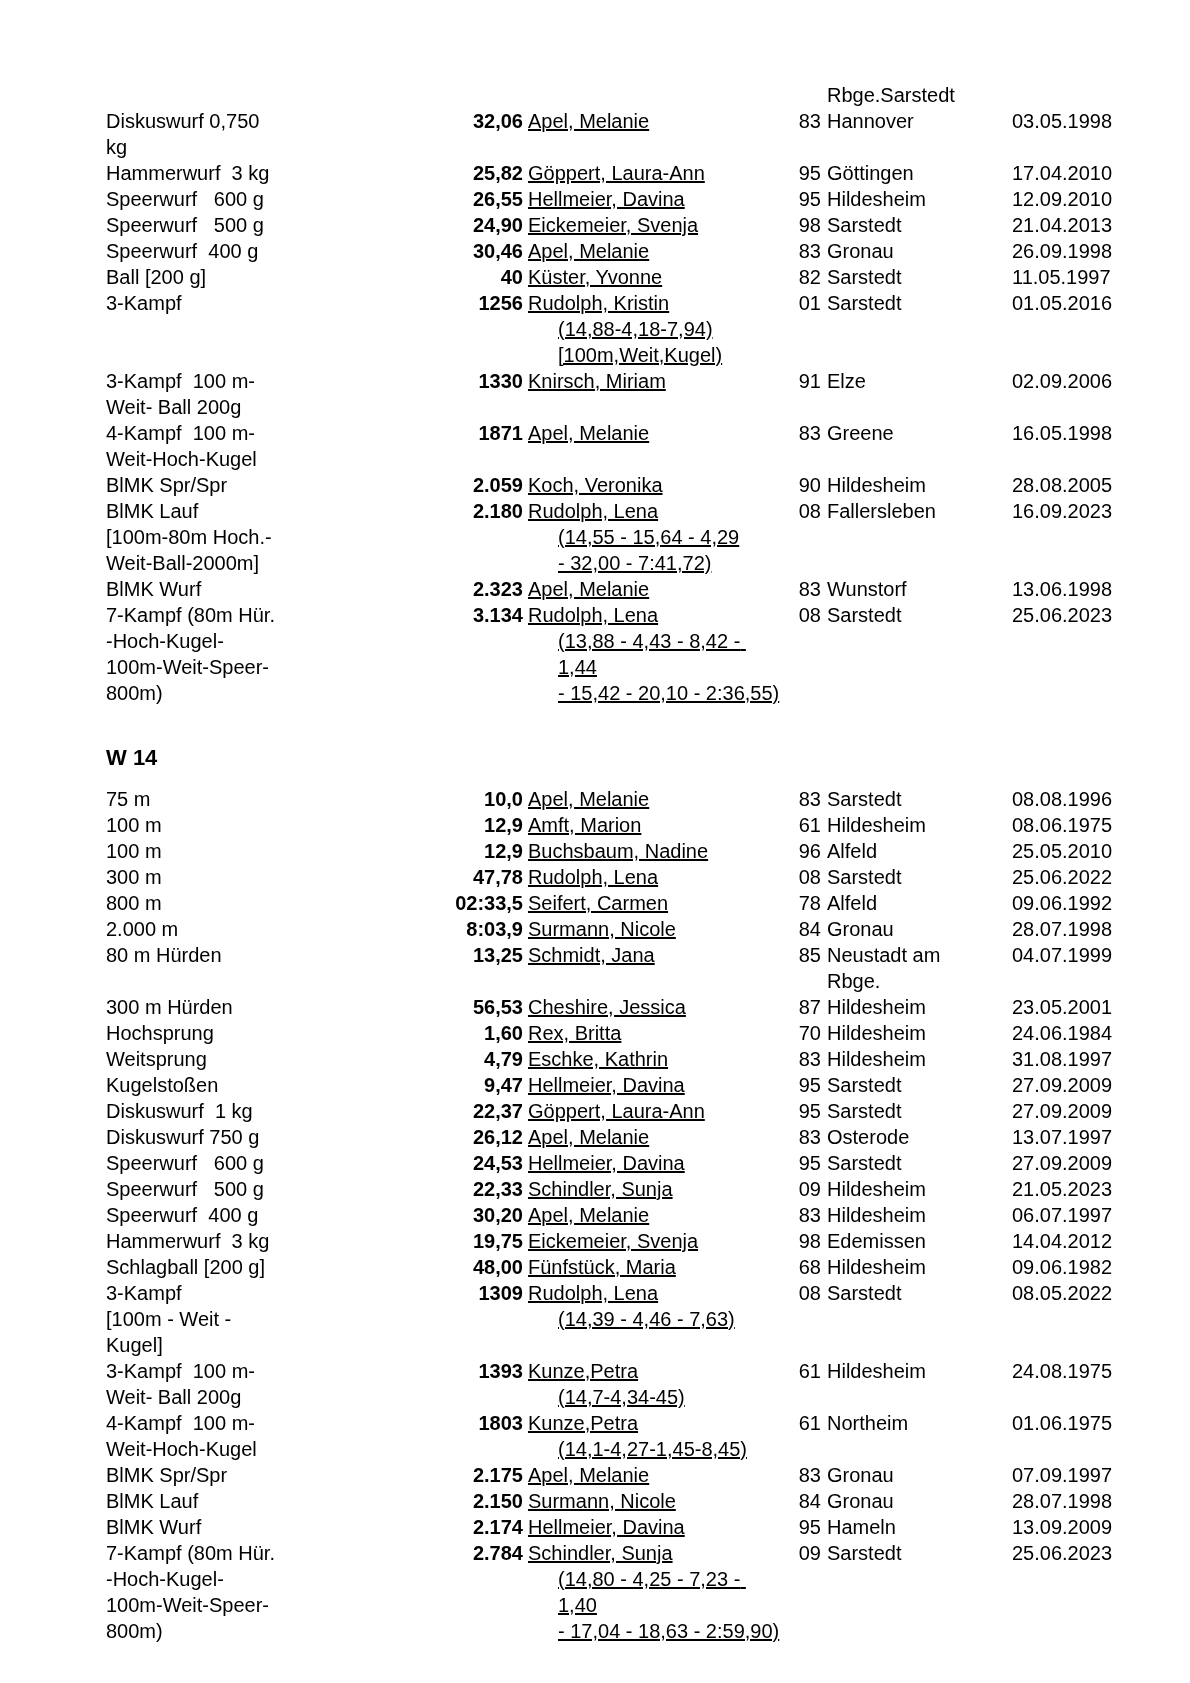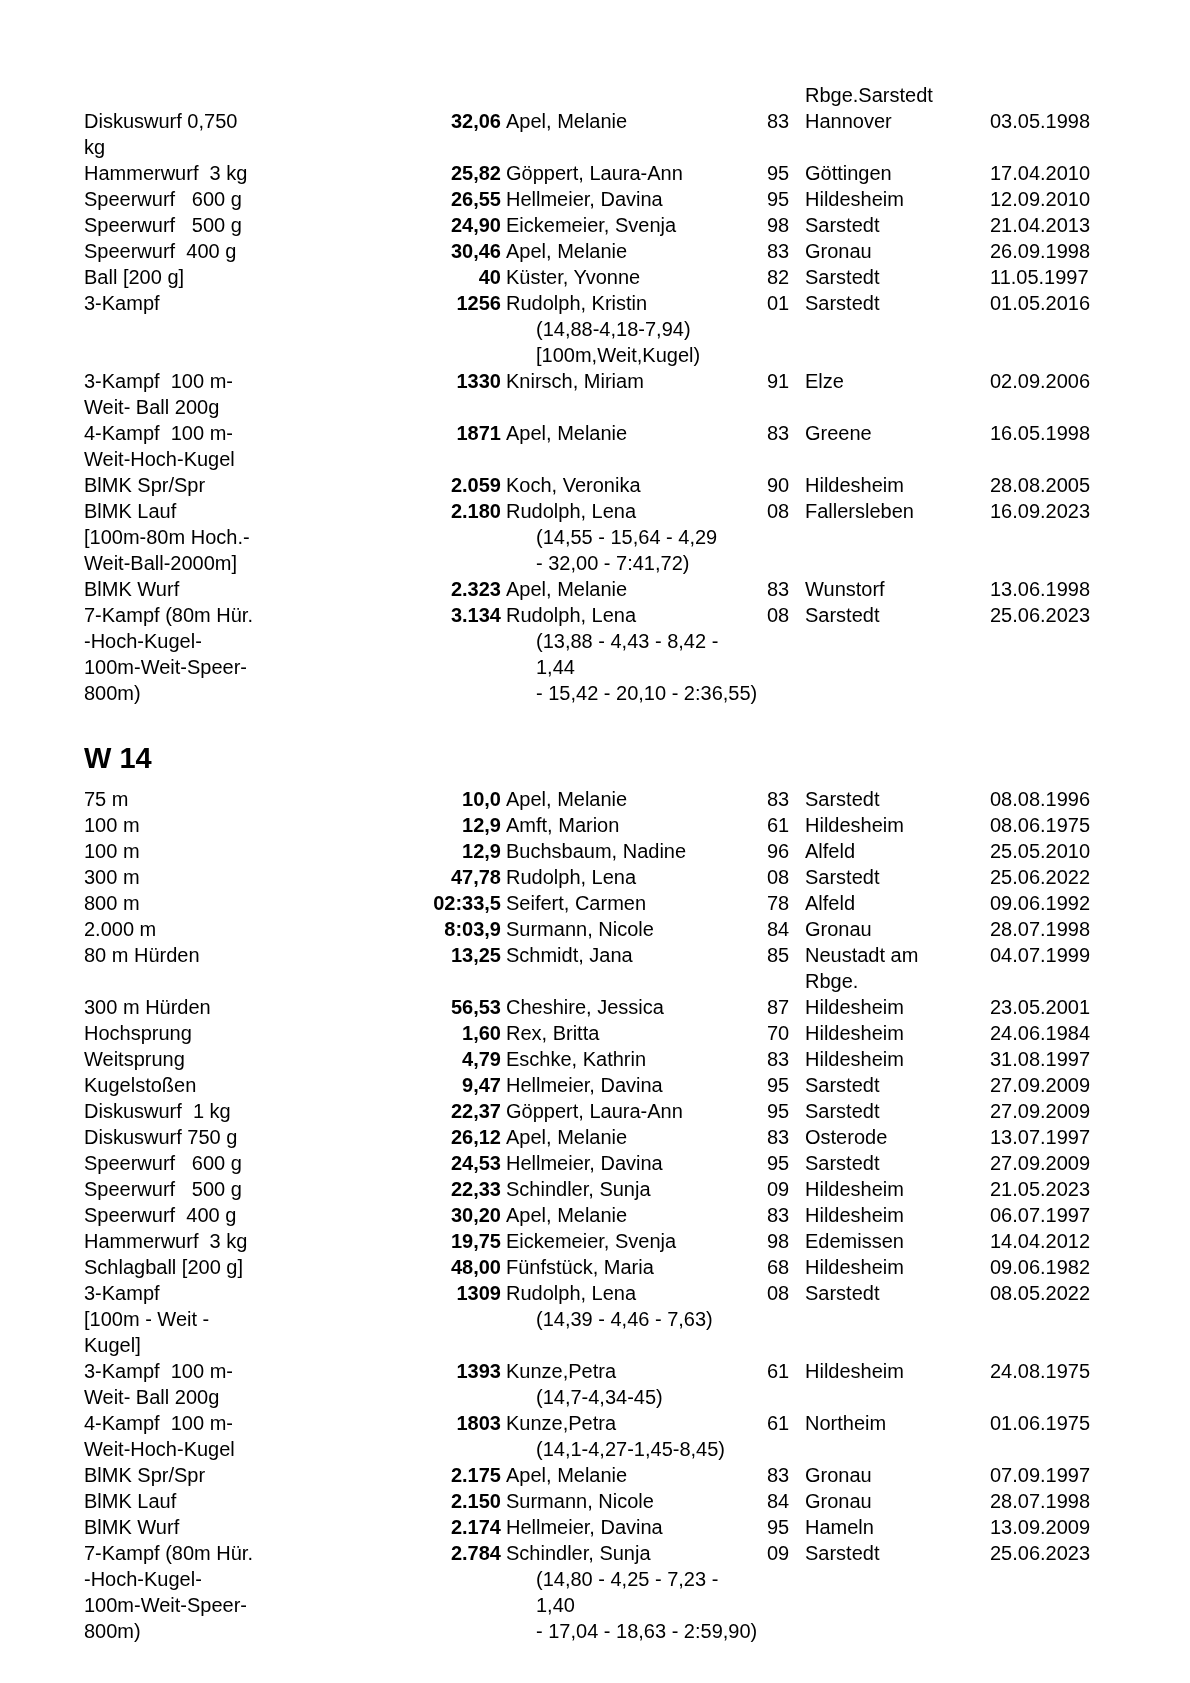--- a/index.html
+++ b/index.html
@@ -4,39 +4,39 @@
 <style>
   html,body{margin:0;padding:0;background:#ffffff;}
   body{
     width:1190px;height:1683px;
     font-family:"Liberation Sans","DejaVu Sans",sans-serif;
     color:#000;overflow:hidden;
   }
   .page{
     box-sizing:border-box;
     width:1190px;height:1683px;
-    padding:30px 0 0 84px;
+    padding:30px 0 0 106px;
     font-size:20px;line-height:26px;
     white-space:pre-wrap;
   }
   .rec{
     display:grid;
     grid-template-columns:327px 90px 260px 38px 157px 130px;
     align-items:start;
   }
   .c{min-height:1px;}
   .c.val{text-align:right;font-weight:bold;}
-  .c.name{padding-left:5px;}
+  .c.name{padding-left:5px;text-decoration:underline;}
   .c.name .det{padding-left:30px;}
-  .c.year{padding-left:6px;}
+  .c.year{padding-left:6px;text-align:right;}
   .c.city{padding-left:6px;}
   .c.date{padding-left:6px;margin-left:28px;}
   .heading{
     font-weight:bold;
-    font-size:29px;line-height:36px;
+    font-size:22px;line-height:36px;
     margin:34px 0 10px 0;
   }
 </style>
 </head>
 <body>
 
 <div class="page">
   <div id="content"><div class="rec"><div class="c disc"></div><div class="c val"></div><div class="c name"></div><div class="c year"></div><div class="c city"><div>Rbge.Sarstedt</div></div><div class="c date"></div></div><div class="rec"><div class="c disc"><div>Diskuswurf 0,750</div><div>kg</div></div><div class="c val"><div>32,06</div></div><div class="c name"><div class="nm">Apel, Melanie</div></div><div class="c year"><div>83</div></div><div class="c city"><div>Hannover</div></div><div class="c date"><div>03.05.1998</div></div></div><div class="rec"><div class="c disc"><div>Hammerwurf  3 kg</div></div><div class="c val"><div>25,82</div></div><div class="c name"><div class="nm">Göppert, Laura-Ann</div></div><div class="c year"><div>95</div></div><div class="c city"><div>Göttingen</div></div><div class="c date"><div>17.04.2010</div></div></div><div class="rec"><div class="c disc"><div>Speerwurf   600 g</div></div><div class="c val"><div>26,55</div></div><div class="c name"><div class="nm">Hellmeier, Davina</div></div><div class="c year"><div>95</div></div><div class="c city"><div>Hildesheim</div></div><div class="c date"><div>12.09.2010</div></div></div><div class="rec"><div class="c disc"><div>Speerwurf   500 g</div></div><div class="c val"><div>24,90</div></div><div class="c name"><div class="nm">Eickemeier, Svenja</div></div><div class="c year"><div>98</div></div><div class="c city"><div>Sarstedt</div></div><div class="c date"><div>21.04.2013</div></div></div><div class="rec"><div class="c disc"><div>Speerwurf  400 g</div></div><div class="c val"><div>30,46</div></div><div class="c name"><div class="nm">Apel, Melanie</div></div><div class="c year"><div>83</div></div><div class="c city"><div>Gronau</div></div><div class="c date"><div>26.09.1998</div></div></div><div class="rec"><div class="c disc"><div>Ball [200 g]</div></div><div class="c val"><div>40</div></div><div class="c name"><div class="nm">Küster, Yvonne</div></div><div class="c year"><div>82</div></div><div class="c city"><div>Sarstedt</div></div><div class="c date"><div>11.05.1997</div></div></div><div class="rec"><div class="c disc"><div>3-Kampf</div></div><div class="c val"><div>1256</div></div><div class="c name"><div class="nm">Rudolph, Kristin</div><div class="det">(14,88-4,18-7,94)</div><div class="det">[100m,Weit,Kugel)</div></div><div class="c year"><div>01</div></div><div class="c city"><div>Sarstedt</div></div><div class="c date"><div>01.05.2016</div></div></div><div class="rec"><div class="c disc"><div>3-Kampf  100 m-</div><div>Weit- Ball 200g</div></div><div class="c val"><div>1330</div></div><div class="c name"><div class="nm">Knirsch, Miriam</div></div><div class="c year"><div>91</div></div><div class="c city"><div>Elze</div></div><div class="c date"><div>02.09.2006</div></div></div><div class="rec"><div class="c disc"><div>4-Kampf  100 m-</div><div>Weit-Hoch-Kugel</div></div><div class="c val"><div>1871</div></div><div class="c name"><div class="nm">Apel, Melanie</div></div><div class="c year"><div>83</div></div><div class="c city"><div>Greene</div></div><div class="c date"><div>16.05.1998</div></div></div><div class="rec"><div class="c disc"><div>BlMK Spr/Spr</div></div><div class="c val"><div>2.059</div></div><div class="c name"><div class="nm">Koch, Veronika</div></div><div class="c year"><div>90</div></div><div class="c city"><div>Hildesheim</div></div><div class="c date"><div>28.08.2005</div></div></div><div class="rec"><div class="c disc"><div>BlMK Lauf</div><div>[100m-80m Hoch.-</div><div>Weit-Ball-2000m]</div></div><div class="c val"><div>2.180</div></div><div class="c name"><div class="nm">Rudolph, Lena</div><div class="det">(14,55 - 15,64 - 4,29</div><div class="det">- 32,00 - 7:41,72)</div></div><div class="c year"><div>08</div></div><div class="c city"><div>Fallersleben</div></div><div class="c date"><div>16.09.2023</div></div></div><div class="rec"><div class="c disc"><div>BlMK Wurf</div></div><div class="c val"><div>2.323</div></div><div class="c name"><div class="nm">Apel, Melanie</div></div><div class="c year"><div>83</div></div><div class="c city"><div>Wunstorf</div></div><div class="c date"><div>13.06.1998</div></div></div><div class="rec"><div class="c disc"><div>7-Kampf (80m Hür.</div><div>-Hoch-Kugel-</div><div>100m-Weit-Speer-</div><div>800m)</div></div><div class="c val"><div>3.134</div></div><div class="c name"><div class="nm">Rudolph, Lena</div><div class="det">(13,88 - 4,43 - 8,42 - 1,44</div><div class="det">- 15,42 - 20,10 - 2:36,55)</div></div><div class="c year"><div>08</div></div><div class="c city"><div>Sarstedt</div></div><div class="c date"><div>25.06.2023</div></div></div><div class="heading">W 14</div><div class="rec"><div class="c disc"><div>75 m</div></div><div class="c val"><div>10,0</div></div><div class="c name"><div class="nm">Apel, Melanie</div></div><div class="c year"><div>83</div></div><div class="c city"><div>Sarstedt</div></div><div class="c date"><div>08.08.1996</div></div></div><div class="rec"><div class="c disc"><div>100 m</div></div><div class="c val"><div>12,9</div></div><div class="c name"><div class="nm">Amft, Marion</div></div><div class="c year"><div>61</div></div><div class="c city"><div>Hildesheim</div></div><div class="c date"><div>08.06.1975</div></div></div><div class="rec"><div class="c disc"><div>100 m</div></div><div class="c val"><div>12,9</div></div><div class="c name"><div class="nm">Buchsbaum, Nadine</div></div><div class="c year"><div>96</div></div><div class="c city"><div>Alfeld</div></div><div class="c date"><div>25.05.2010</div></div></div><div class="rec"><div class="c disc"><div>300 m</div></div><div class="c val"><div>47,78</div></div><div class="c name"><div class="nm">Rudolph, Lena</div></div><div class="c year"><div>08</div></div><div class="c city"><div>Sarstedt</div></div><div class="c date"><div>25.06.2022</div></div></div><div class="rec"><div class="c disc"><div>800 m</div></div><div class="c val"><div>02:33,5</div></div><div class="c name"><div class="nm">Seifert, Carmen</div></div><div class="c year"><div>78</div></div><div class="c city"><div>Alfeld</div></div><div class="c date"><div>09.06.1992</div></div></div><div class="rec"><div class="c disc"><div>2.000 m</div></div><div class="c val"><div>8:03,9</div></div><div class="c name"><div class="nm">Surmann, Nicole</div></div><div class="c year"><div>84</div></div><div class="c city"><div>Gronau</div></div><div class="c date"><div>28.07.1998</div></div></div><div class="rec"><div class="c disc"><div>80 m Hürden</div></div><div class="c val"><div>13,25</div></div><div class="c name"><div class="nm">Schmidt, Jana</div></div><div class="c year"><div>85</div></div><div class="c city"><div>Neustadt am</div><div>Rbge.</div></div><div class="c date"><div>04.07.1999</div></div></div><div class="rec"><div class="c disc"><div>300 m Hürden</div></div><div class="c val"><div>56,53</div></div><div class="c name"><div class="nm">Cheshire, Jessica</div></div><div class="c year"><div>87</div></div><div class="c city"><div>Hildesheim</div></div><div class="c date"><div>23.05.2001</div></div></div><div class="rec"><div class="c disc"><div>Hochsprung</div></div><div class="c val"><div>1,60</div></div><div class="c name"><div class="nm">Rex, Britta</div></div><div class="c year"><div>70</div></div><div class="c city"><div>Hildesheim</div></div><div class="c date"><div>24.06.1984</div></div></div><div class="rec"><div class="c disc"><div>Weitsprung</div></div><div class="c val"><div>4,79</div></div><div class="c name"><div class="nm">Eschke, Kathrin</div></div><div class="c year"><div>83</div></div><div class="c city"><div>Hildesheim</div></div><div class="c date"><div>31.08.1997</div></div></div><div class="rec"><div class="c disc"><div>Kugelstoßen</div></div><div class="c val"><div>9,47</div></div><div class="c name"><div class="nm">Hellmeier, Davina</div></div><div class="c year"><div>95</div></div><div class="c city"><div>Sarstedt</div></div><div class="c date"><div>27.09.2009</div></div></div><div class="rec"><div class="c disc"><div>Diskuswurf  1 kg</div></div><div class="c val"><div>22,37</div></div><div class="c name"><div class="nm">Göppert, Laura-Ann</div></div><div class="c year"><div>95</div></div><div class="c city"><div>Sarstedt</div></div><div class="c date"><div>27.09.2009</div></div></div><div class="rec"><div class="c disc"><div>Diskuswurf 750 g</div></div><div class="c val"><div>26,12</div></div><div class="c name"><div class="nm">Apel, Melanie</div></div><div class="c year"><div>83</div></div><div class="c city"><div>Osterode</div></div><div class="c date"><div>13.07.1997</div></div></div><div class="rec"><div class="c disc"><div>Speerwurf   600 g</div></div><div class="c val"><div>24,53</div></div><div class="c name"><div class="nm">Hellmeier, Davina</div></div><div class="c year"><div>95</div></div><div class="c city"><div>Sarstedt</div></div><div class="c date"><div>27.09.2009</div></div></div><div class="rec"><div class="c disc"><div>Speerwurf   500 g</div></div><div class="c val"><div>22,33</div></div><div class="c name"><div class="nm">Schindler, Sunja</div></div><div class="c year"><div>09</div></div><div class="c city"><div>Hildesheim</div></div><div class="c date"><div>21.05.2023</div></div></div><div class="rec"><div class="c disc"><div>Speerwurf  400 g</div></div><div class="c val"><div>30,20</div></div><div class="c name"><div class="nm">Apel, Melanie</div></div><div class="c year"><div>83</div></div><div class="c city"><div>Hildesheim</div></div><div class="c date"><div>06.07.1997</div></div></div><div class="rec"><div class="c disc"><div>Hammerwurf  3 kg</div></div><div class="c val"><div>19,75</div></div><div class="c name"><div class="nm">Eickemeier, Svenja</div></div><div class="c year"><div>98</div></div><div class="c city"><div>Edemissen</div></div><div class="c date"><div>14.04.2012</div></div></div><div class="rec"><div class="c disc"><div>Schlagball [200 g]</div></div><div class="c val"><div>48,00</div></div><div class="c name"><div class="nm">Fünfstück, Maria</div></div><div class="c year"><div>68</div></div><div class="c city"><div>Hildesheim</div></div><div class="c date"><div>09.06.1982</div></div></div><div class="rec"><div class="c disc"><div>3-Kampf</div><div>[100m - Weit -</div><div>Kugel]</div></div><div class="c val"><div>1309</div></div><div class="c name"><div class="nm">Rudolph, Lena</div><div class="det">(14,39 - 4,46 - 7,63)</div></div><div class="c year"><div>08</div></div><div class="c city"><div>Sarstedt</div></div><div class="c date"><div>08.05.2022</div></div></div><div class="rec"><div class="c disc"><div>3-Kampf  100 m-</div><div>Weit- Ball 200g</div></div><div class="c val"><div>1393</div></div><div class="c name"><div class="nm">Kunze,Petra</div><div class="det">(14,7-4,34-45)</div></div><div class="c year"><div>61</div></div><div class="c city"><div>Hildesheim</div></div><div class="c date"><div>24.08.1975</div></div></div><div class="rec"><div class="c disc"><div>4-Kampf  100 m-</div><div>Weit-Hoch-Kugel</div></div><div class="c val"><div>1803</div></div><div class="c name"><div class="nm">Kunze,Petra</div><div class="det">(14,1-4,27-1,45-8,45)</div></div><div class="c year"><div>61</div></div><div class="c city"><div>Northeim</div></div><div class="c date"><div>01.06.1975</div></div></div><div class="rec"><div class="c disc"><div>BlMK Spr/Spr</div></div><div class="c val"><div>2.175</div></div><div class="c name"><div class="nm">Apel, Melanie</div></div><div class="c year"><div>83</div></div><div class="c city"><div>Gronau</div></div><div class="c date"><div>07.09.1997</div></div></div><div class="rec"><div class="c disc"><div>BlMK Lauf</div></div><div class="c val"><div>2.150</div></div><div class="c name"><div class="nm">Surmann, Nicole</div></div><div class="c year"><div>84</div></div><div class="c city"><div>Gronau</div></div><div class="c date"><div>28.07.1998</div></div></div><div class="rec"><div class="c disc"><div>BlMK Wurf</div></div><div class="c val"><div>2.174</div></div><div class="c name"><div class="nm">Hellmeier, Davina</div></div><div class="c year"><div>95</div></div><div class="c city"><div>Hameln</div></div><div class="c date"><div>13.09.2009</div></div></div><div class="rec"><div class="c disc"><div>7-Kampf (80m Hür.</div><div>-Hoch-Kugel-</div><div>100m-Weit-Speer-</div><div>800m)</div></div><div class="c val"><div>2.784</div></div><div class="c name"><div class="nm">Schindler, Sunja</div><div class="det">(14,80 - 4,25 - 7,23 - 1,40</div><div class="det">- 17,04 - 18,63 - 2:59,90)</div></div><div class="c year"><div>09</div></div><div class="c city"><div>Sarstedt</div></div><div class="c date"><div>25.06.2023</div></div></div></div>
 </div>
 

